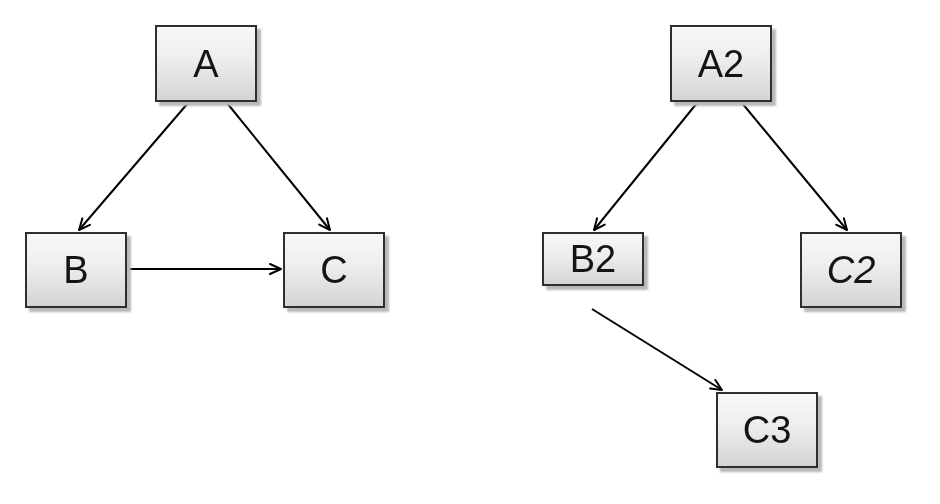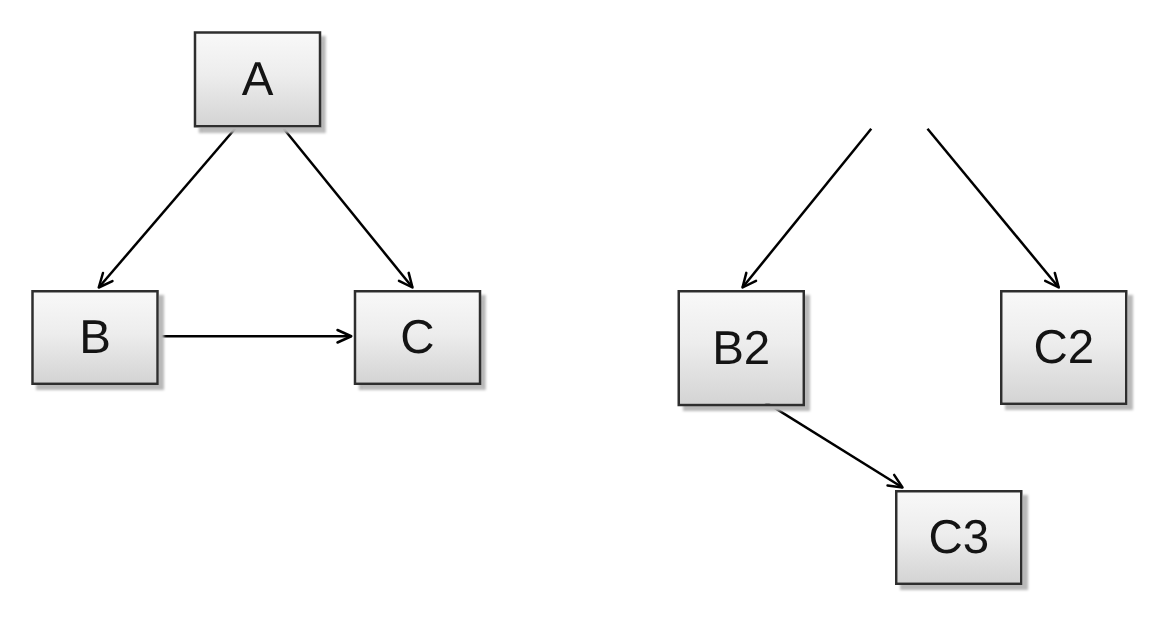--- a/index.html
+++ b/index.html
@@ -39,22 +39,22 @@
     color: #141414;
     line-height: 1;
     user-select: none;
   }
   
   .node-a  { left: 155px; top: 25px;  height: 77px; }
   .node-b  { left: 25px;  top: 232px; height: 76px; }
   .node-c  { left: 283px; top: 232px; height: 76px; }
   
   .node-a2 { left: 670px; top: 25px;  height: 77px; }
-  .node-b2 { left: 542px; top: 232px; height: 93px; }
-  .node-c2 { left: 800px; top: 232px; height: 92px; }
+  .node-b2 { left: 542px; top: 232px; height: 54px; }
+  .node-c2 { left: 800px; top: 232px; height: 76px; font-style: italic; }
   .node-c3 { left: 676px; top: 392px; height: 76px; margin-left: 40px; }
 </style>
 </head>
 <body>
 
 <div class="canvas">
 
   <svg class="edges-svg" width="940" height="504" viewBox="0 0 940 504" xmlns="http://www.w3.org/2000/svg">
     <defs>
       <marker id="open-arrow" markerUnits="userSpaceOnUse" markerWidth="16" markerHeight="16" refX="13" refY="7" orient="auto">
@@ -74,20 +74,23 @@
   <div class="node node-a">
     <span class="node-label">A</span>
   </div>
   <div class="node node-b">
     <span class="node-label">B</span>
   </div>
   <div class="node node-c">
     <span class="node-label">C</span>
   </div>
 
+  <div class="node node-a2">
+    <span class="node-label">A2</span>
+  </div>
   <div class="node node-b2">
     <span class="node-label">B2</span>
   </div>
   <div class="node node-c2">
     <span class="node-label">C2</span>
   </div>
   <div class="node node-c3">
     <span class="node-label">C3</span>
   </div>
 

